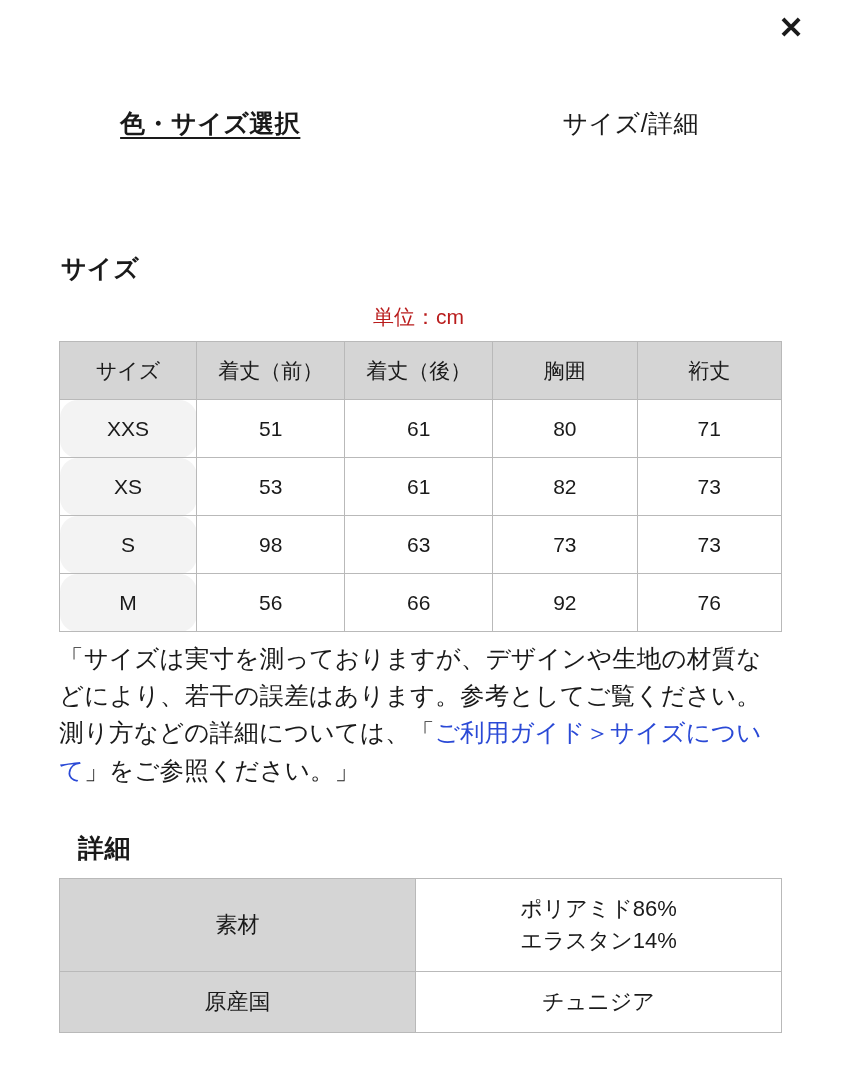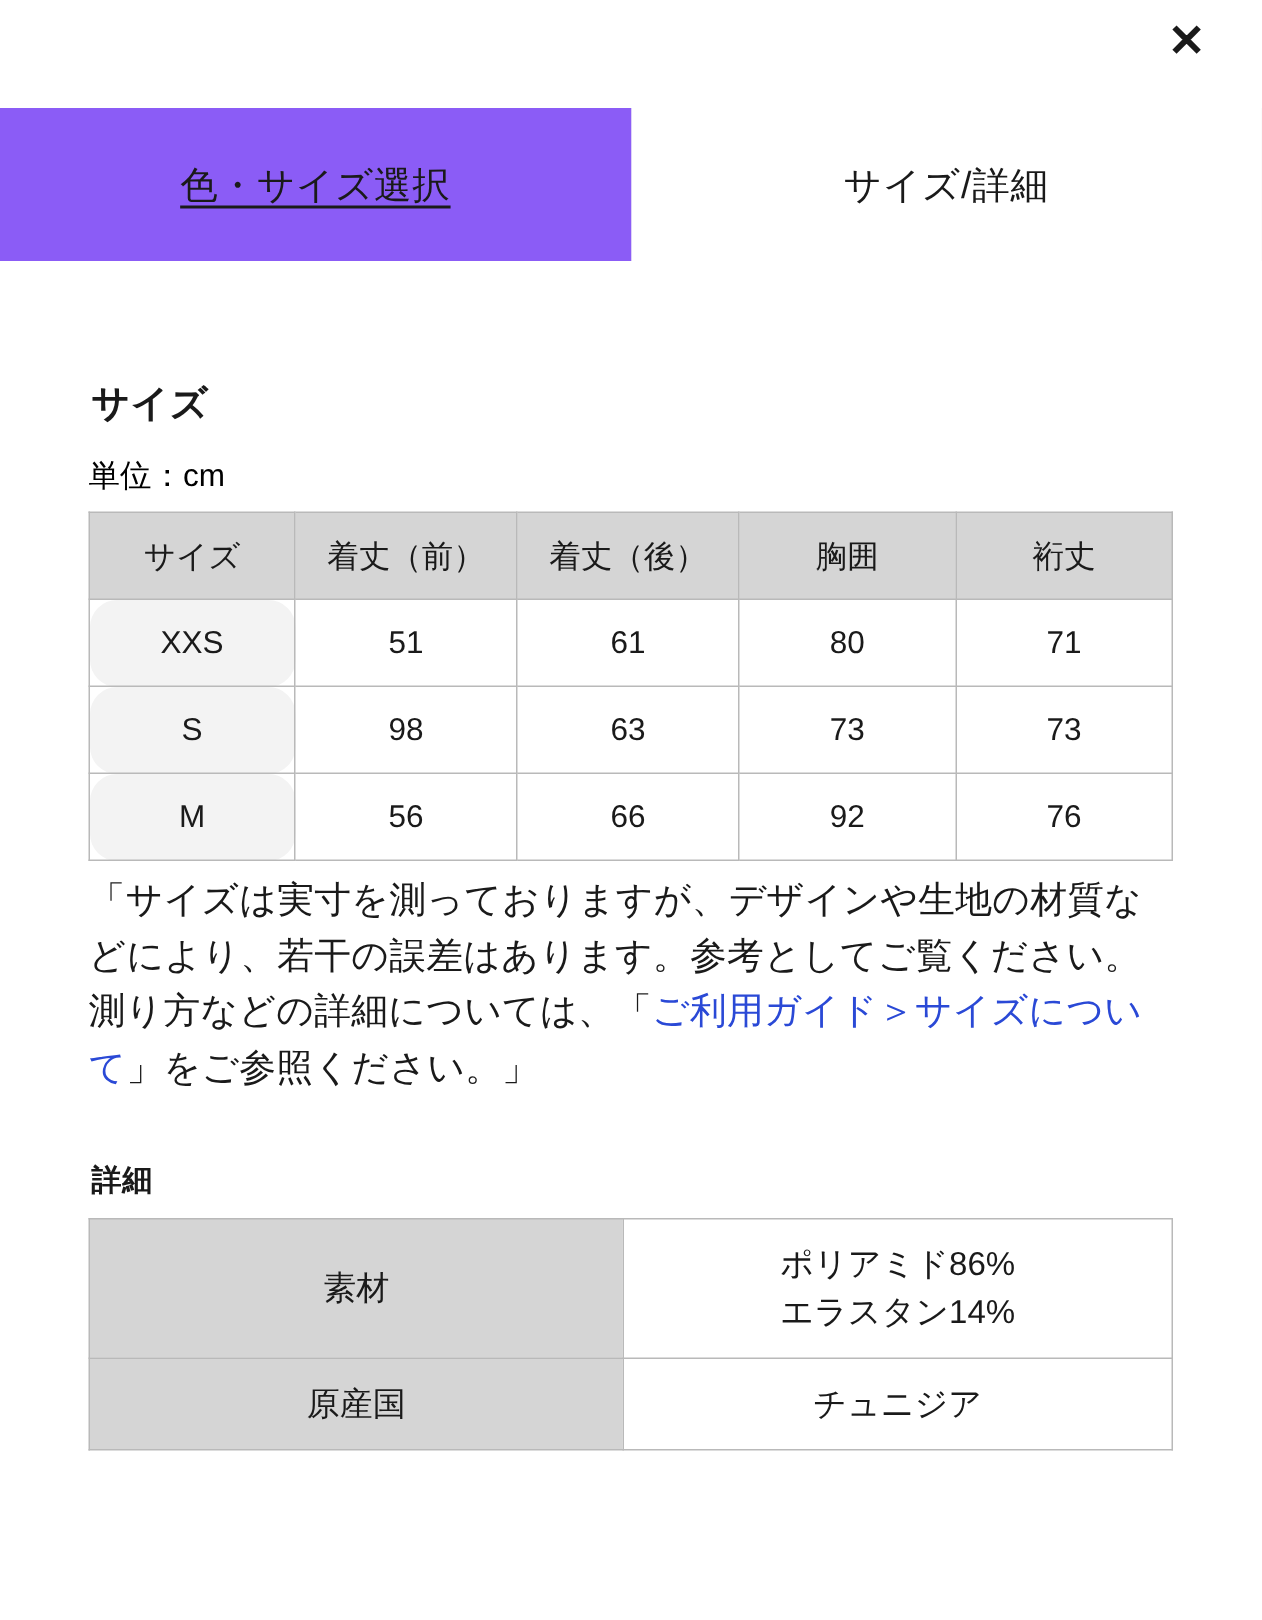--- a/index.html
+++ b/index.html
@@ -47,45 +47,46 @@
     flex: 0 0 50%;
     display: flex;
     align-items: center;
     justify-content: center;
     font-size: 25px;
     color: #1a1a1a;
     cursor: pointer;
     letter-spacing: 0.5px;
   }
   .tab.inactive {
-    background: #8b5cf6;
+    background: #ffffff;
     text-decoration: underline;
     text-underline-offset: 5px;
+    font-weight: bold;
   }
   .tab.active {
     background: #ffffff;
   }
 
   
   .content {
     padding: 0 59px;
     background: #ffffff;
   }
 
   .section-title {
     font-size: 25px;
     font-weight: bold;
     margin: 78px 0 0 2px;
     letter-spacing: 0.5px;
   }
 
   .unit {
-    text-align: left;
+    text-align: center;
     font-size: 21px;
-    color: #000000;
+    color: #b91c1c;
     margin: 18px 4px 10px 0;
   }
 
   table {
     border-collapse: collapse;
     width: 100%;
     table-layout: fixed;
   }
 
   
@@ -117,23 +118,23 @@
     margin: 8px 0 16px 0;
     letter-spacing: 0.2px;
     word-break: break-all;
   }
   .note a {
     color: #2a49d6;
     text-decoration: none;
   }
 
   .detail-title {
-    font-size: 20px;
-    font-weight: bold;
-    margin: 42px 0 12px 2px;
+    font-size: 26px;
+    font-weight: bold;
+    margin: 42px 0 12px 19px;
     letter-spacing: 0.5px;
   }
 
   .detail-table td {
     border: 1px solid #b9b9b9;
     text-align: center;
     font-size: 22px;
     padding: 14px 6px;
     line-height: 1.45;
     color: #1a1a1a;
@@ -183,20 +184,27 @@
     </thead>
     <tbody>
       <tr>
         <td>XXS</td>
         <td>51</td>
         <td>61</td>
         <td>80</td>
         <td>71</td>
       </tr>
       <tr>
+        <td>XS</td>
+        <td>53</td>
+        <td>61</td>
+        <td>82</td>
+        <td>73</td>
+      </tr>
+      <tr>
         <td>S</td>
         <td>98</td>
         <td>63</td>
         <td>73</td>
         <td>73</td>
       </tr>
       <tr>
         <td>M</td>
         <td>56</td>
         <td>66</td>

